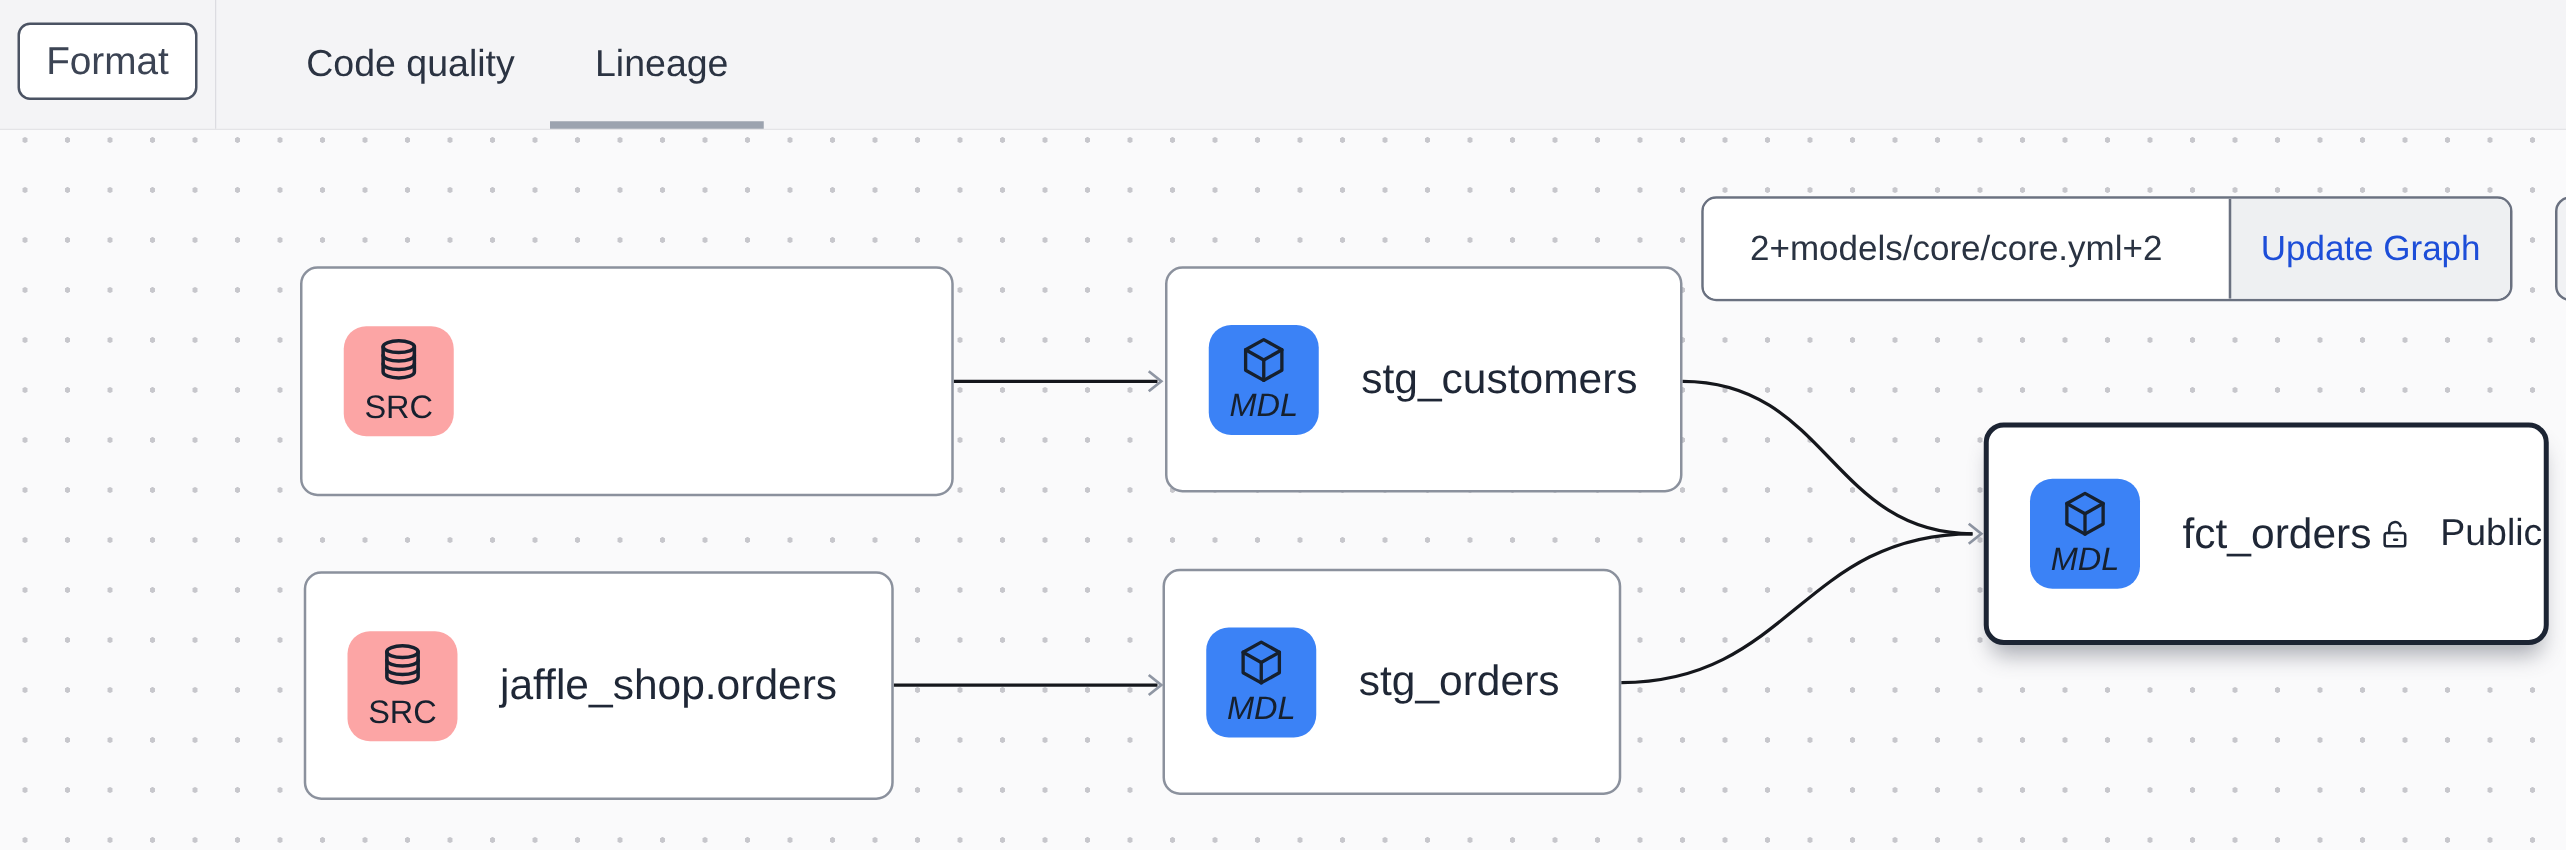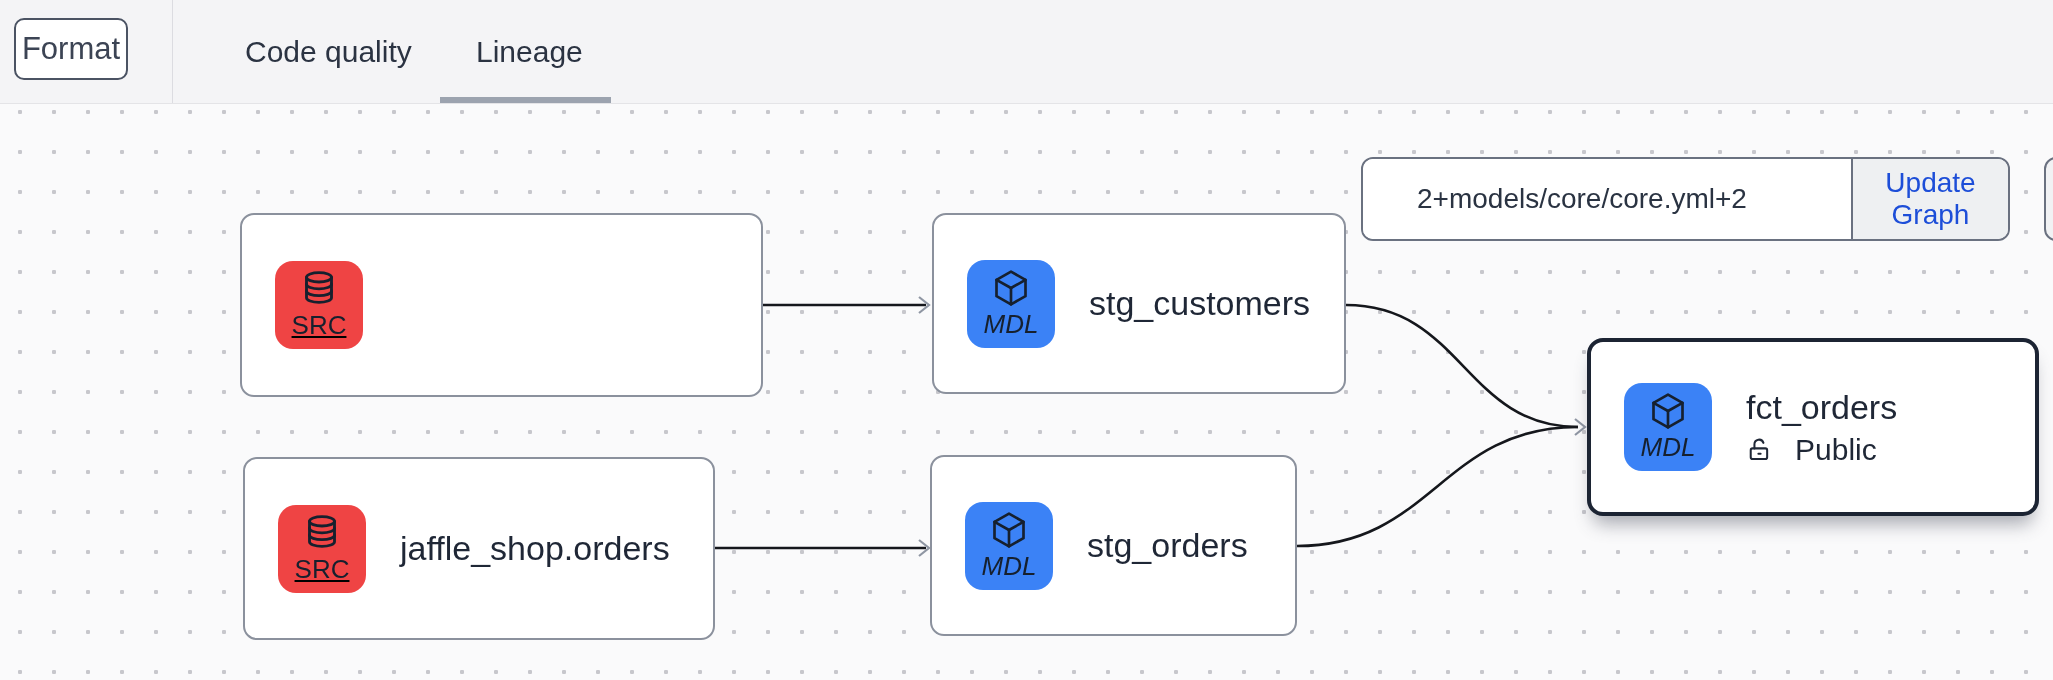--- a/index.html
+++ b/index.html
@@ -8,21 +8,21 @@
     font-family:"Liberation Sans", sans-serif;
     background:#fafafb;
     -webkit-font-smoothing:antialiased;
   }
   
   .topbar{
     position:absolute;left:0;top:0;width:2053px;height:103px;
     background:#f4f4f6;border-bottom:1px solid #e4e4e7;z-index:5;
   }
   .format-btn{
-    position:absolute;left:14px;top:18px;width:114px;height:62px;
+    position:absolute;left:14px;top:18px;width:144px;height:62px;
     background:#ffffff;border:2px solid #4b5363;border-radius:10px;
     display:flex;align-items:center;justify-content:center;
     font-size:31px;color:#3c4454;box-sizing:border-box;cursor:pointer;
   }
   .topbar-divider{
     position:absolute;left:172px;top:0;width:1px;height:103px;background:#dcdce1;
   }
   .tab{
     position:absolute;top:0;height:103px;display:flex;align-items:center;
     font-size:30px;color:#2b3342;cursor:pointer;
@@ -49,37 +49,37 @@
     padding-left:33px;gap:34px;cursor:pointer;
   }
   .node.selected{
     border:4px solid #1c2433;border-radius:16px;
     box-shadow:0 14px 18px -6px rgba(70,76,90,0.45);
   }
   .badge{
     width:88px;height:88px;border-radius:18px;flex:none;
     display:flex;flex-direction:column;align-items:center;justify-content:center;
   }
-  .badge-src{background:#ef4444;text-decoration:underline;}
+  .badge-src{background:#fca5a5;}
   .badge-mdl{background:#3b82f6;font-style:italic;}
   .badge-type{font-size:26px;color:#16202e;margin-top:1px;}
   .node-label{font-size:34px;color:#1f2736;white-space:nowrap;}
-  .node-text-col{display:flex;flex-direction:column;gap:6px;}
+  .node-text-col{display:flex;flex-direction:row;gap:6px;}
   .access-row{display:flex;align-items:center;gap:22px;}
   .access-label{font-size:30px;color:#1f2736;}
   
   .selector{
     position:absolute;left:1361px;top:54px;width:649px;height:84px;
     border:2px solid #6a7180;border-radius:12px;box-sizing:border-box;
     display:flex;overflow:hidden;background:#ffffff;
   }
   .selector-input{
-    width:488px;border:none;outline:none;background:#ffffff;
+    width:420px;border:none;outline:none;background:#ffffff;
     font-family:"Liberation Sans", sans-serif;
-    font-size:28px;color:#2a3342;padding:0 10px 0 54px;box-sizing:border-box;
+    font-size:28px;color:#2a3342;padding:0 10px 0 37px;box-sizing:border-box;
   }
   .selector-btn{
     flex:1;background:#eef0f2;border:none;border-left:2px solid #6a7180;
     font-family:"Liberation Sans", sans-serif;
     font-size:28px;color:#1d4ed8;display:flex;align-items:center;justify-content:center;
     cursor:pointer;
   }
   .overflow-control{
     position:absolute;left:2044px;top:54px;width:40px;height:84px;
     border:2px solid #6a7180;border-radius:12px;background:#f1f2f4;box-sizing:border-box;

